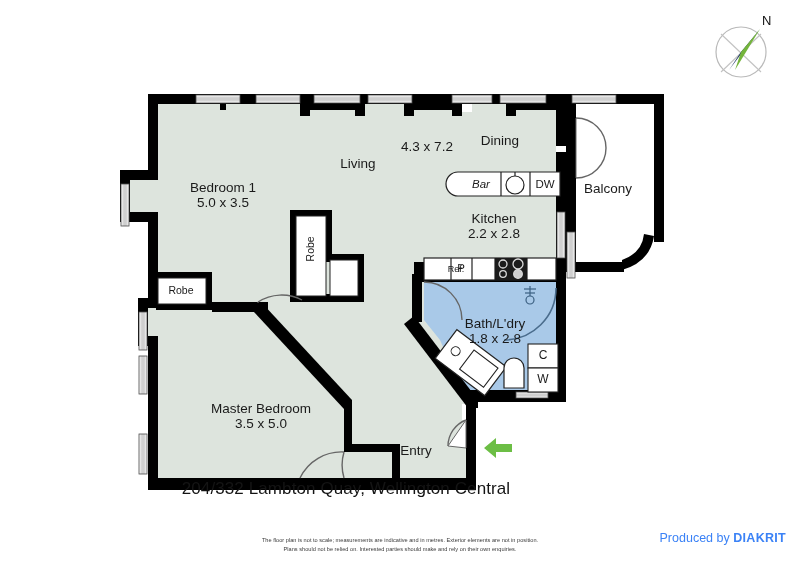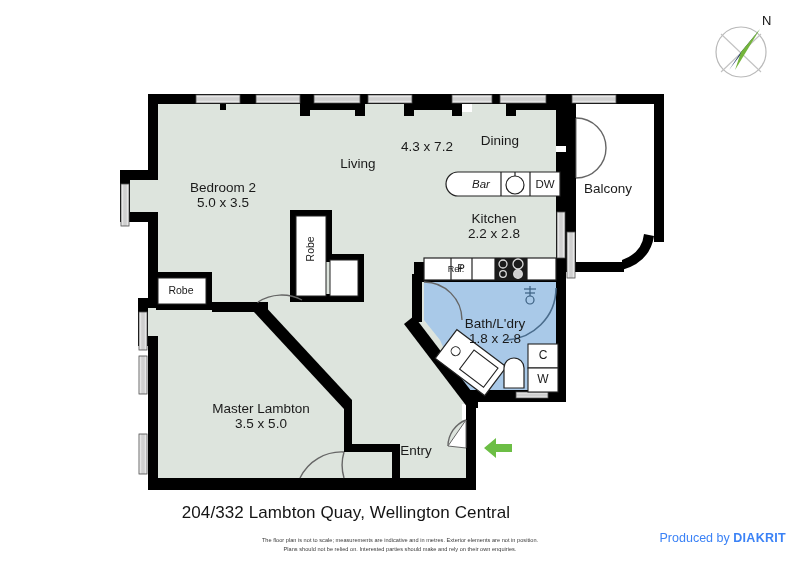--- a/index.html
+++ b/index.html
@@ -20,21 +20,21 @@
     text-align:center;
     pointer-events:none;
   }
   .lbl.room{font-size:13.5px;}
   .lbl.dim{font-size:13.5px;}
   .lbl.small{font-size:10.5px;}
   .lbl.tiny{font-size:9px;}
   .lbl.vert{transform:rotate(-90deg);transform-origin:center center;}
 
   #title-bar{
-    position:absolute;left:0;top:503px;width:692px;text-align:center;
+    position:absolute;left:0;top:479px;width:692px;text-align:center;
     font-size:17px;color:#141414;letter-spacing:0.1px;
   }
   #disclaimer{
     position:absolute;left:0;top:536px;width:800px;text-align:center;
     font-size:5.6px;color:#3a3a3a;line-height:1.55;letter-spacing:0.02px;
   }
   #producedby{
     position:absolute;right:14px;top:531px;
     font-size:12.5px;color:#3b82f6;
   }
@@ -246,35 +246,35 @@
     <g transform="translate(703,10)">
       <circle cx="38" cy="42" r="25" fill="none" stroke="#b9b9b9" stroke-width="1.2"></circle>
       <line x1="18" y1="24" x2="58" y2="62" stroke="#c2c2c2" stroke-width="1.1"></line>
       <line x1="58" y1="24" x2="18" y2="62" stroke="#c2c2c2" stroke-width="1.1"></line>
       <polygon points="57,19 26,60 38,42" fill="#1f3864"></polygon>
       <polygon points="57,19 38,42 32,60" fill="#74b43c"></polygon>
     </g>
 
   </svg>
 
-  <div class="lbl room" style="left:223px;top:180px;transform:translateX(-50%);">Bedroom 2</div>
+  <div class="lbl room" style="left:223px;top:180px;transform:translateX(-50%);">Bedroom 1</div>
   <div class="lbl dim" style="left:223px;top:195px;transform:translateX(-50%);">5.0 x 3.5</div>
 
   <div class="lbl room" style="left:358px;top:156px;transform:translateX(-50%);">Living</div>
   <div class="lbl dim" style="left:427px;top:139px;transform:translateX(-50%);">4.3 x 7.2</div>
 
   <div class="lbl room" style="left:500px;top:133px;transform:translateX(-50%);">Dining</div>
 
   <div class="lbl room" style="left:494px;top:211px;transform:translateX(-50%);">Kitchen</div>
   <div class="lbl dim" style="left:494px;top:226px;transform:translateX(-50%);">2.2 x 2.8</div>
 
   <div class="lbl room" style="left:495px;top:316px;transform:translateX(-50%);">Bath/L'dry</div>
   <div class="lbl dim" style="left:495px;top:331px;transform:translateX(-50%);">1.8 x 2.8</div>
 
-  <div class="lbl room" style="left:261px;top:401px;transform:translateX(-50%);">Master Lambton</div>
+  <div class="lbl room" style="left:261px;top:401px;transform:translateX(-50%);">Master Bedroom</div>
   <div class="lbl dim" style="left:261px;top:416px;transform:translateX(-50%);">3.5 x 5.0</div>
 
   <div class="lbl room" style="left:416px;top:443px;transform:translateX(-50%);">Entry</div>
 
   <div class="lbl room" style="left:608px;top:181px;transform:translateX(-50%);">Balcony</div>
 
   <div class="lbl small vert" style="left:311px;top:250px;width:70px;margin-left:-35px;margin-top:-7px;">Robe</div>
   <div class="lbl small" style="left:181px;top:285px;transform:translateX(-50%);">Robe</div>
 
   <div class="lbl small" style="left:481px;top:178px;transform:translateX(-50%);font-size:11.5px;font-style:italic;">Bar</div>

